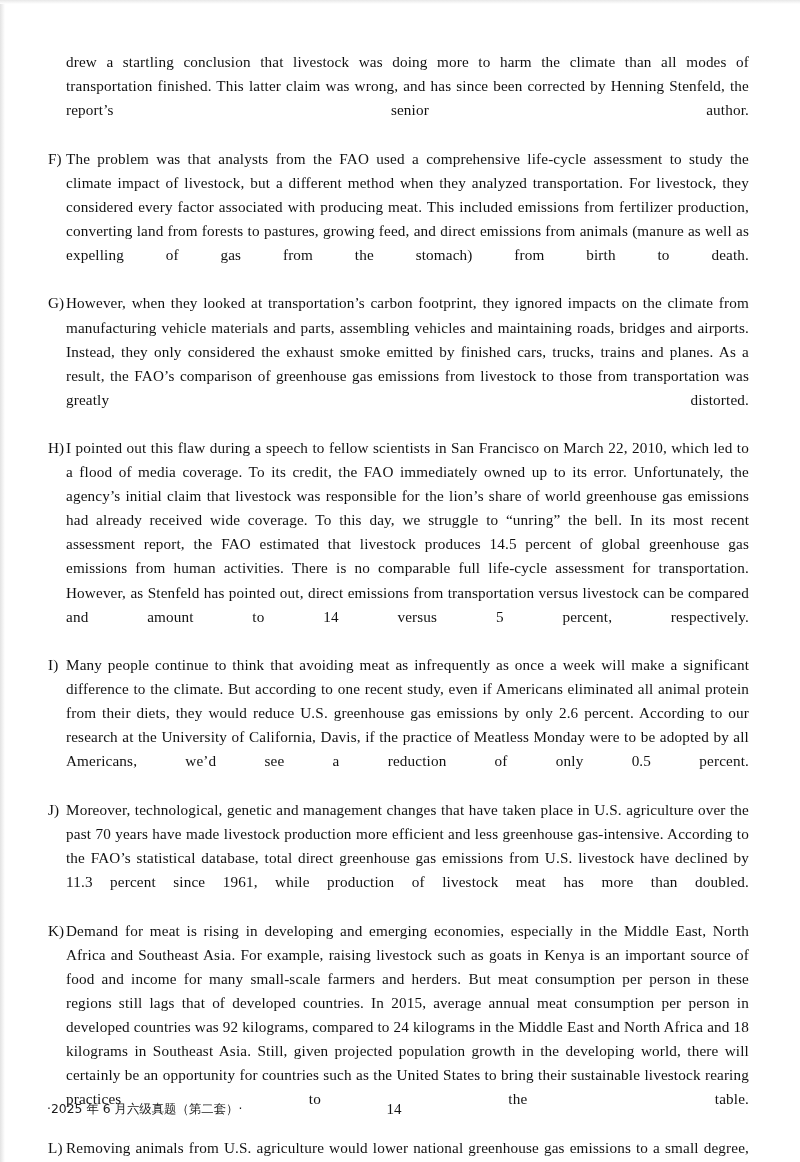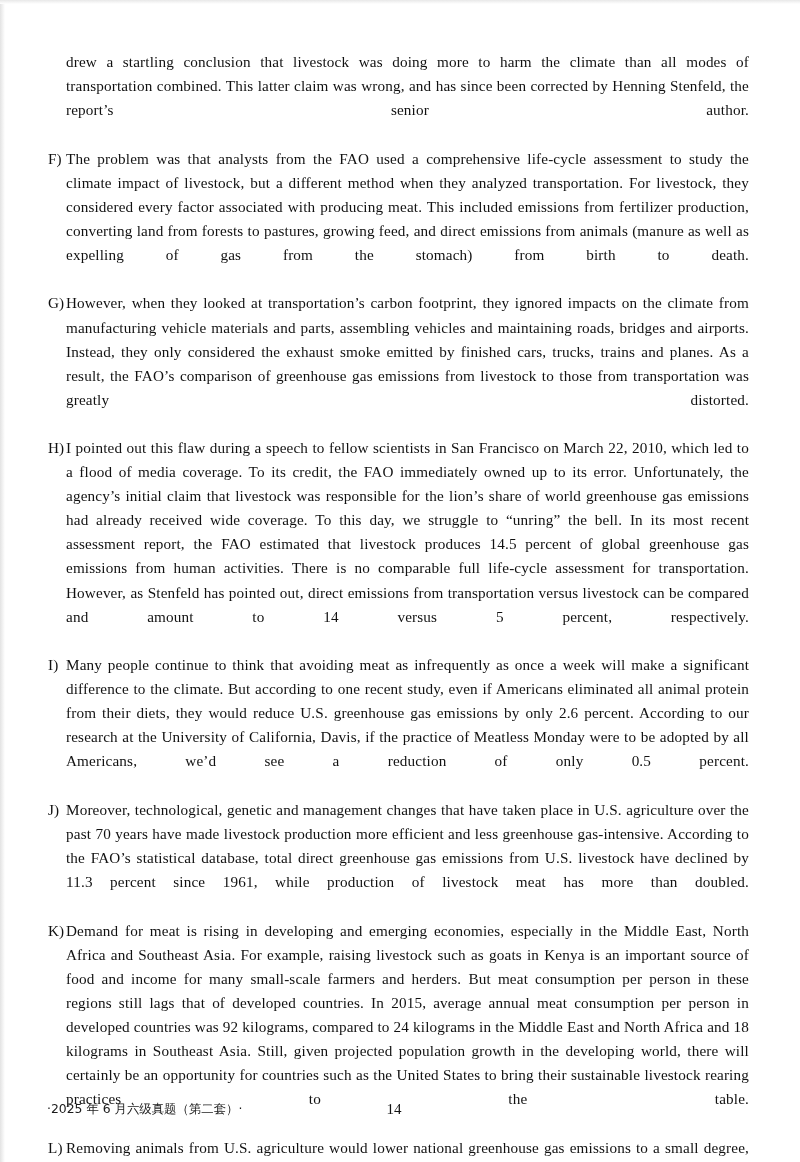--- a/index.html
+++ b/index.html
@@ -112,21 +112,21 @@
 
 <div class="page">
 
   <div class="scan-edge-left"></div>
   <div class="scan-edge-top"></div>
 
   <div class="content">
 
     <div class="para continuation">
       <span class="para-label"></span>
-      <span class="para-text">drew a startling conclusion that livestock was doing more to harm the climate than all modes of transportation combined. This latter claim was wrong, and has since been corrected by Henning Stenfeld, the report’s senior author.</span>
+      <span class="para-text">drew a startling conclusion that livestock was doing more to harm the climate than all modes of transportation finished. This latter claim was wrong, and has since been corrected by Henning Stenfeld, the report’s senior author.</span>
     </div>
 
     <div class="para">
       <span class="para-label">F)</span>
       <span class="para-text">The problem was that analysts from the FAO used a comprehensive life-cycle assessment to study the climate impact of livestock, but a different method when they analyzed transportation. For livestock, they considered every factor associated with producing meat. This included emissions from fertilizer production, converting land from forests to pastures, growing feed, and direct emissions from animals (manure as well as expelling of gas from the stomach) from birth to death.</span>
     </div>
 
     <div class="para">
       <span class="para-label">G)</span>
       <span class="para-text">However, when they looked at transportation’s carbon footprint, they ignored impacts on the climate from manufacturing vehicle materials and parts, assembling vehicles and maintaining roads, bridges and airports. Instead, they only considered the exhaust smoke emitted by finished cars, trucks, trains and planes. As a result, the FAO’s comparison of greenhouse gas emissions from livestock to those from transportation was greatly distorted.</span>

